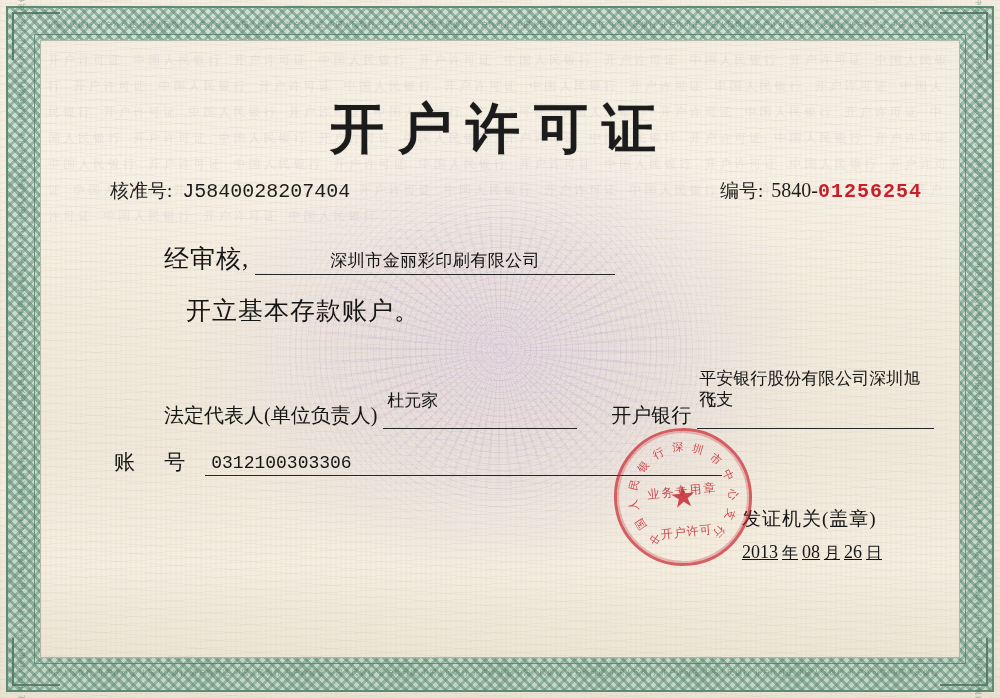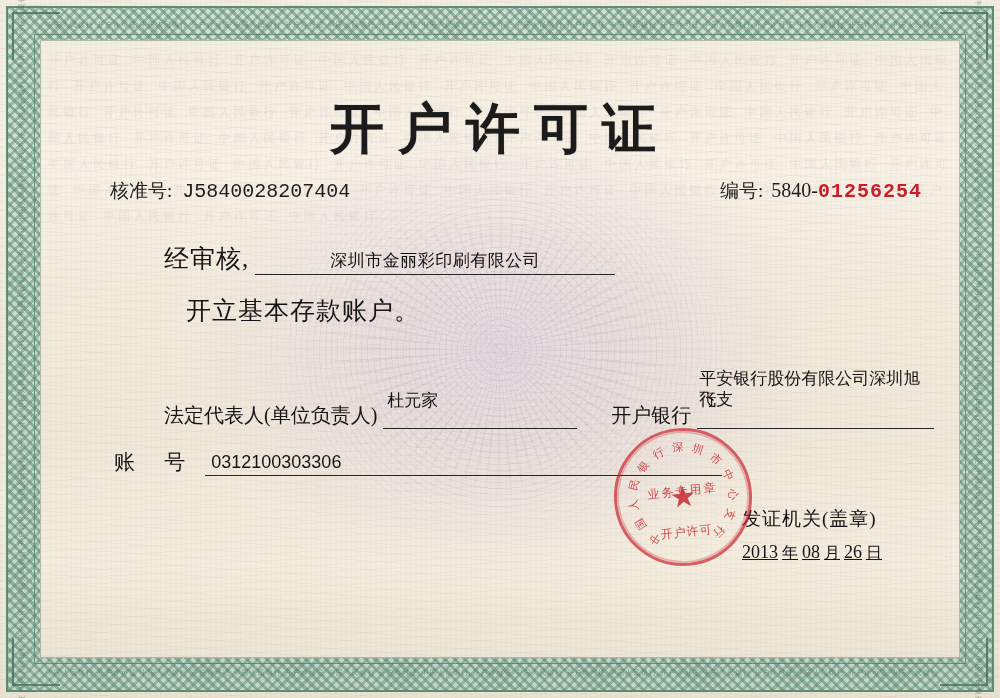--- a/index.html
+++ b/index.html
@@ -281,21 +281,21 @@
     font-size: 21px;
     color: #151515;
   }
   .row-acct .lbl { letter-spacing: 12px; white-space: nowrap; }
   .row-acct .blank-acct {
     flex: 1 1 auto;
     margin-left: 8px;
     border-bottom: 1px solid #262626;
     padding: 0 6px 2px 6px;
     font-size: 18px;
-    font-family: Liberation Sans, sans-serif;
+    font-family: Liberation Mono, monospace;
   }
 
   .issuer {
     position: absolute;
     top: 458px;
     right: 66px;
     text-align: left;
     font-size: 19px;
     color: #151515;
   }

